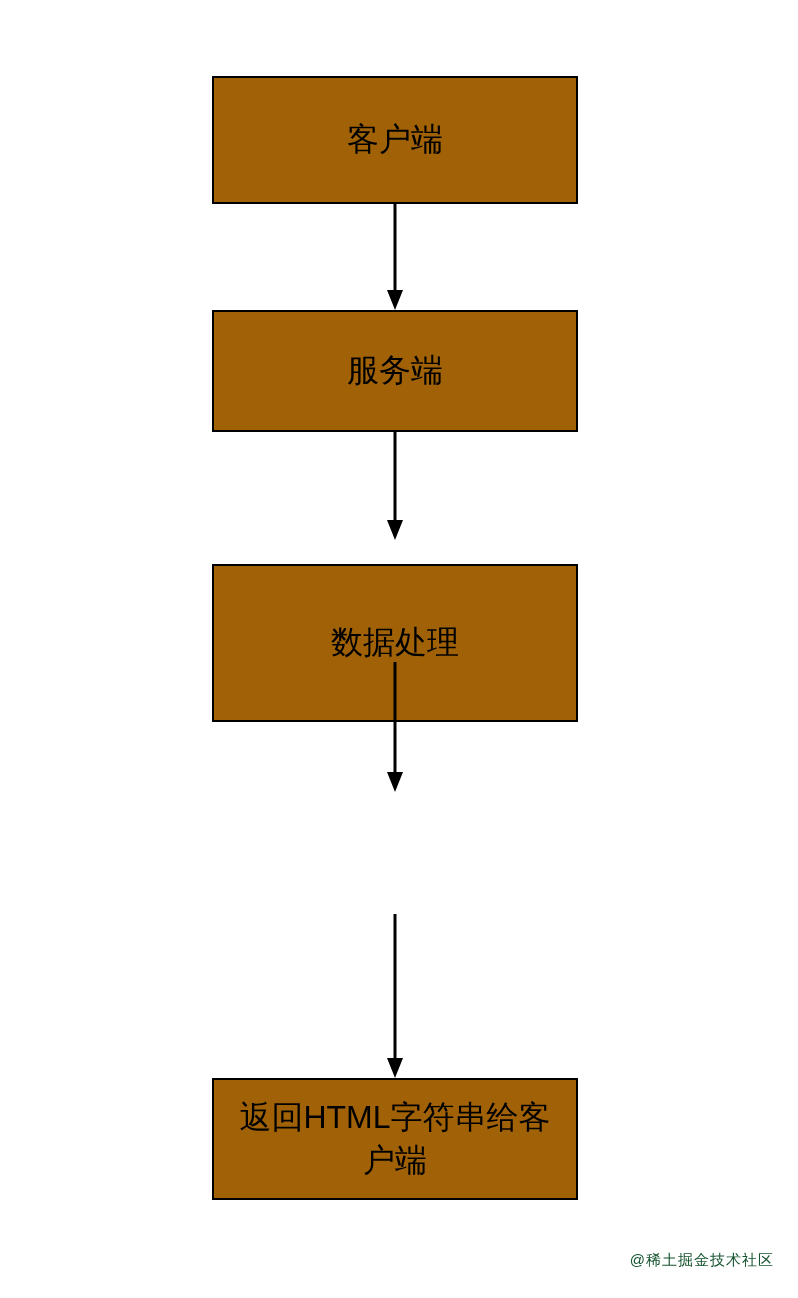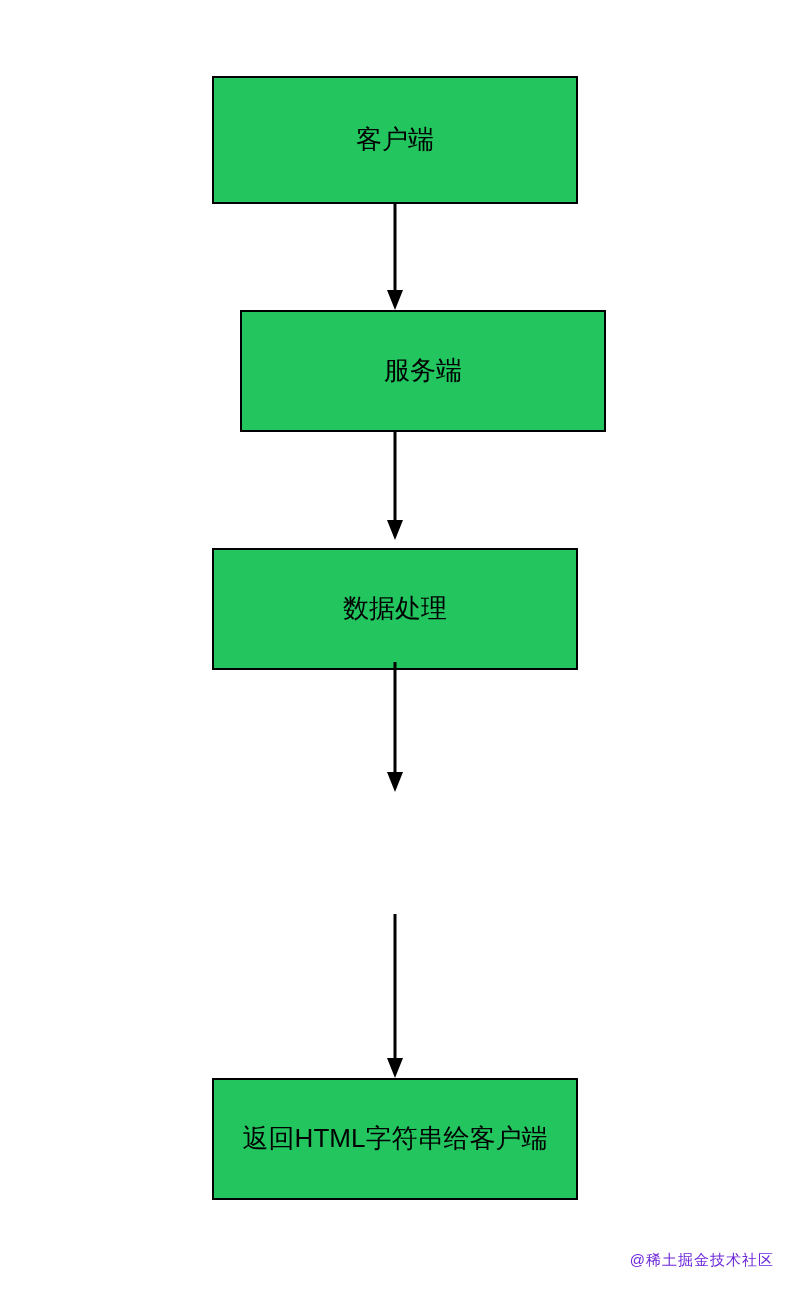--- a/index.html
+++ b/index.html
@@ -18,53 +18,53 @@
     position: absolute;
     left: 0;
     top: 0;
     width: 798px;
     height: 1298px;
   }
   .node {
     position: absolute;
     box-sizing: border-box;
     border: 2px solid #000000;
-    background: #22c55e;
+    background: #a16207;
     display: flex;
     align-items: center;
     justify-content: center;
     text-align: center;
     color: #000000;
-    font-size: 26px;
+    font-size: 32px;
     line-height: 1.35;
     padding: 4px 10px;
   }
   .node-1 { left: 212px; top: 76px;   width: 366px; height: 128px; }
-  .node-2 { left: 212px; top: 310px;  width: 366px; height: 122px; margin-left: 28px; }
-  .node-3 { left: 212px; top: 548px;  width: 366px; height: 122px; }
+  .node-2 { left: 212px; top: 310px;  width: 366px; height: 122px; }
+  .node-3 { left: 212px; top: 564px;  width: 366px; height: 158px; }
   .node-4 { left: 212px; top: 792px;  width: 366px; height: 122px; }
   .node-5 { left: 212px; top: 1078px; width: 366px; height: 122px; text-align: center; }
 
   .connector {
     position: absolute;
     left: 380px;
     width: 30px;
   }
   .c1 { top: 204px;  height: 106px; }
   .c2 { top: 432px;  height: 108px; }
   .c3 { top: 662px;  height: 130px; }
   .c4 { top: 914px;  height: 164px; }
 
   .connector svg { display: block; width: 100%; height: 100%; }
 
   .watermark {
     position: absolute;
     right: 24px;
     bottom: 28px;
-    color: #6d28d9;
+    color: #14532d;
     font-size: 15px;
     letter-spacing: 1px;
     user-select: none;
   }
 </style>
 </head>
 <body>
 
 <div class="flow">
 

